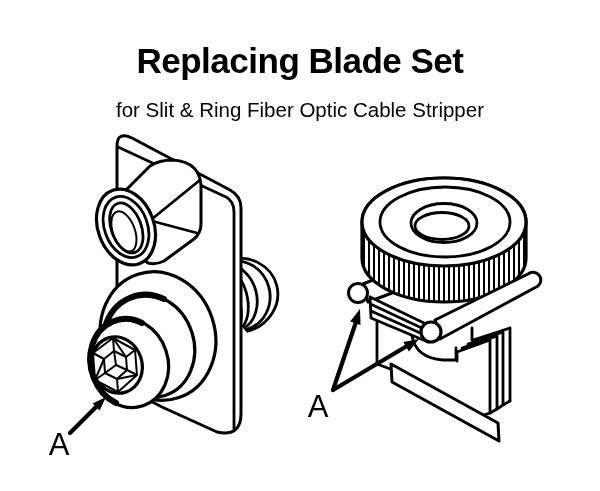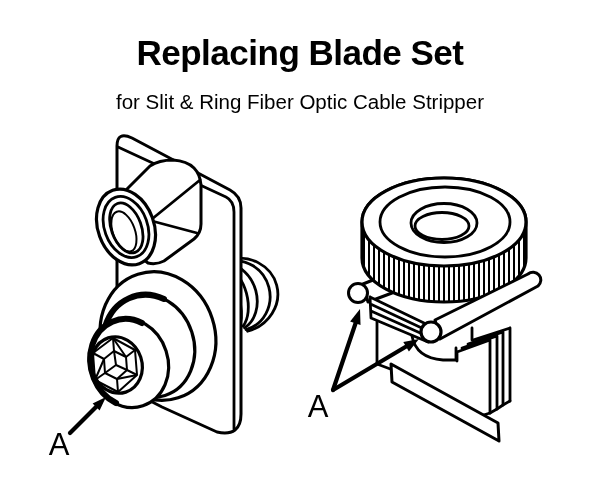--- a/index.html
+++ b/index.html
@@ -7,21 +7,21 @@
     position:relative;
     width:600px;height:491px;
     background:#ffffff;
     font-family:"Liberation Sans", sans-serif;
     overflow:hidden;
   }
   .titleblock{
     position:absolute;top:0;left:0;width:600px;text-align:center;color:#000;
   }
   .titleblock h1{
-    margin:0;padding-top:35px;
+    margin:16px;padding-top:27px;
     font-size:35px;line-height:1.0;font-weight:bold;letter-spacing:-0.5px;
   }
   .titleblock p{
     margin:22px 0 0 0;
     font-size:20.5px;line-height:1.0;font-weight:normal;
   }
   svg.art{position:absolute;top:0;left:0;}
   .ln{fill:none;stroke:#000;stroke-width:2.8;stroke-linecap:round;stroke-linejoin:round;}
   .ln3{fill:none;stroke:#000;stroke-width:3.2;stroke-linecap:round;stroke-linejoin:round;}
   .w{fill:#ffffff;stroke:#000;stroke-width:3;stroke-linejoin:round;}

